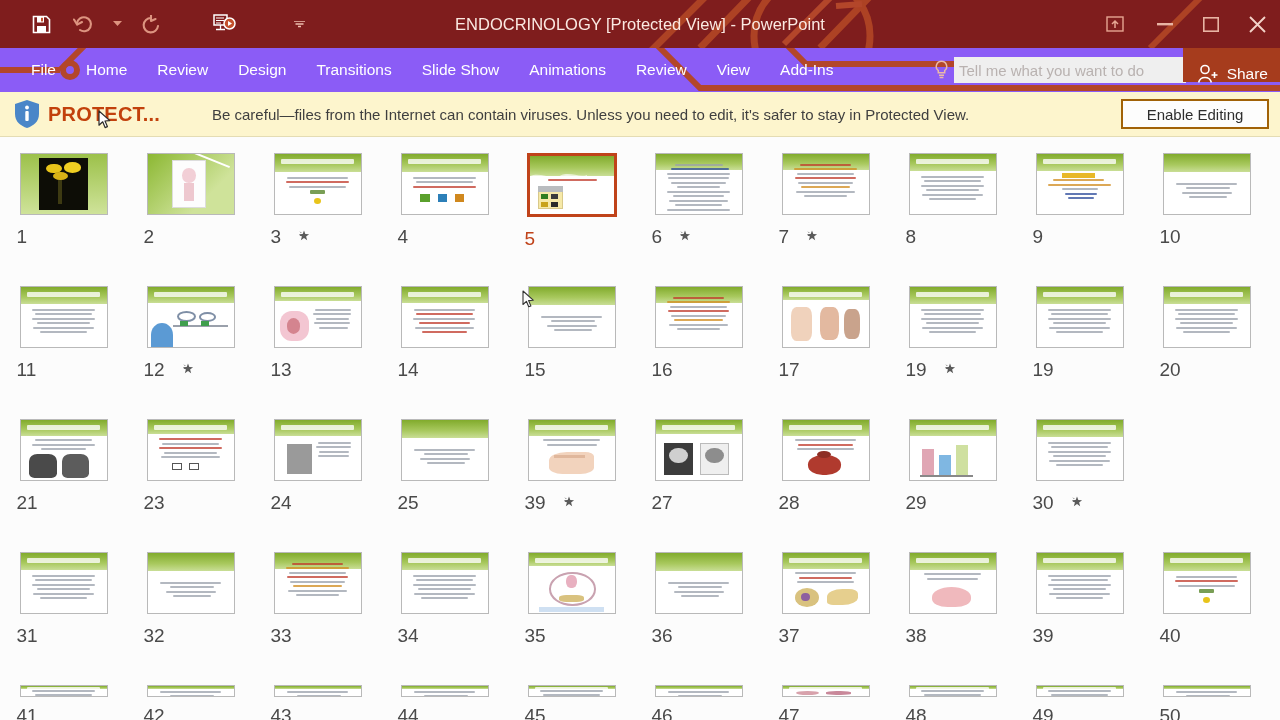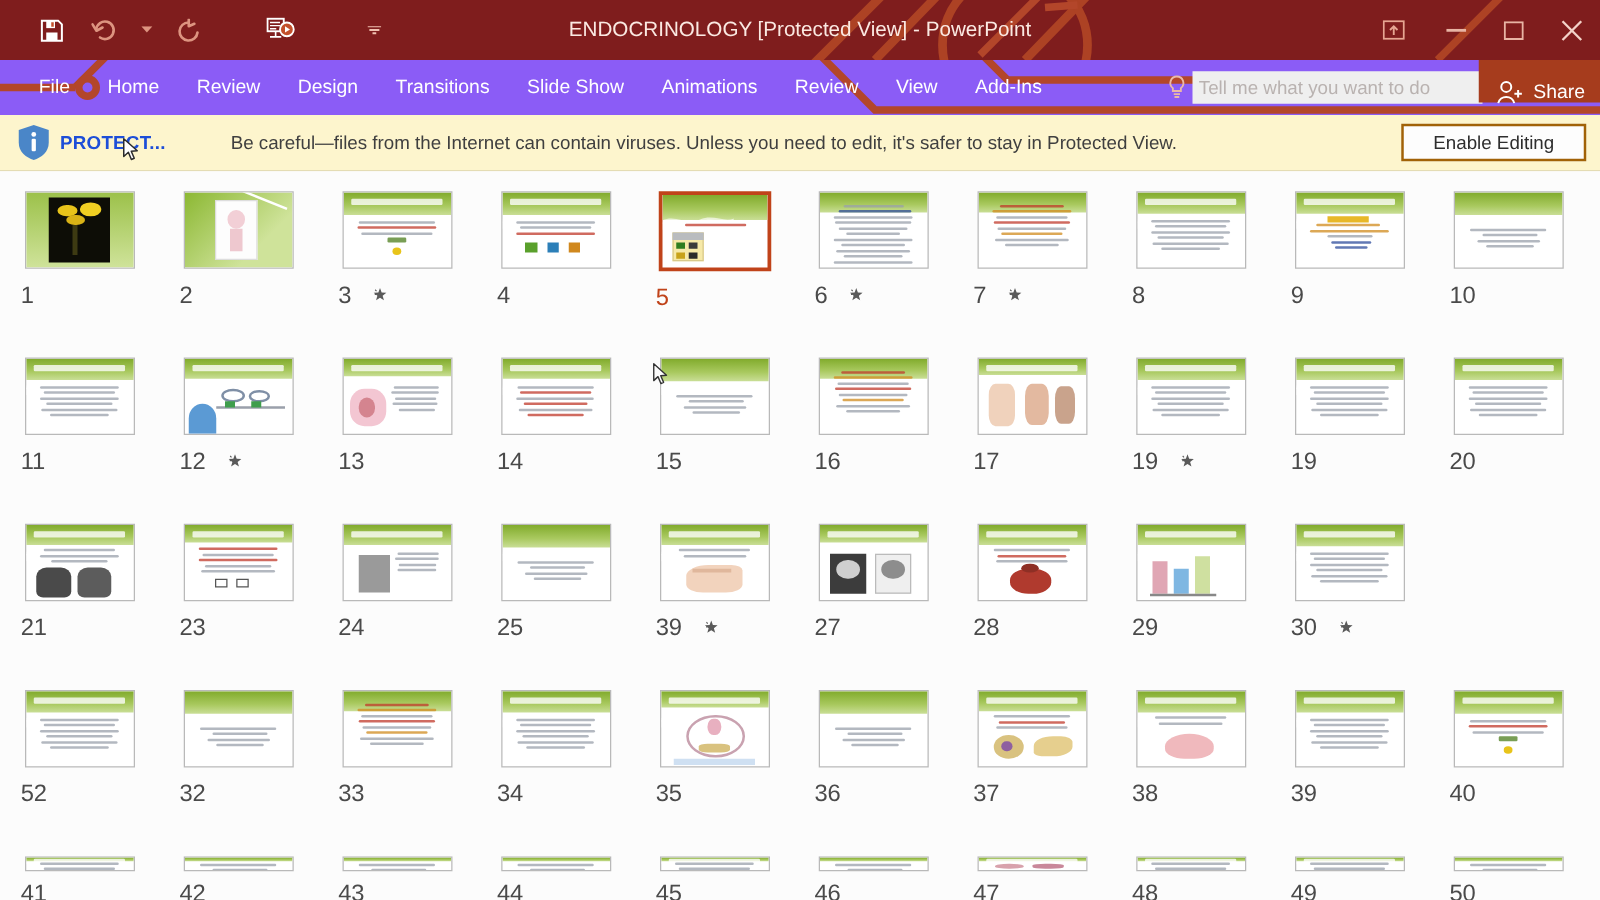--- a/index.html
+++ b/index.html
@@ -123,22 +123,22 @@
   .protbar {
     position: relative;
     height: 45px;
     background: #fdf5cd;
     border-bottom: 1px solid #e4dcb4;
     display: flex;
     align-items: center;
   }
   .prot-shield { margin-left: 10px; width: 34px; display:flex; align-items:center; justify-content:center;}
   .prot-label {
-    font-size: 15px;
-    color: #1d4ed8;
+    font-size: 20px;
+    color: #c2410c;
     font-weight: bold;
     margin-left: 4px;
     letter-spacing: .2px;
   }
   .prot-msg {
     margin-left: 52px;
     font-size: 15px;
     color: #3f3f3f;
     white-space: nowrap;
   }
@@ -1006,21 +1006,21 @@
           <div class="lines" style="top:36%">
             <div class="ln " style="width:86%;margin-left:7%;"></div>
             <div class="ln " style="width:80%;margin-left:10%;"></div>
             <div class="ln " style="width:88%;margin-left:6%;"></div>
             <div class="ln " style="width:74%;margin-left:13%;"></div>
             <div class="ln " style="width:84%;margin-left:8%;"></div>
             <div class="ln " style="width:66%;margin-left:17%;"></div>
           </div>
         </div>
         <div class="meta">
-          <span class="snum">52</span>
+          <span class="snum">31</span>
         </div>
       </div>
       <div class="scell">
         <div class="thumb">
           <div class="s-head" style="height:30%"></div>
           <svg class="s-wave" viewBox="0 0 100 22" preserveAspectRatio="none">
             <path d="M0 12 C18 3 34 19 52 11 C70 3 86 16 100 9 L100 22 L0 22z" fill="#ffffff"></path>
             <path d="M0 9 C18 1 34 16 52 8 C70 0 86 13 100 6 L100 11 C86 18 70 5 52 13 C34 21 18 6 0 14z" fill="#ffffff" opacity=".65"></path>
           </svg>
           <div class="lines" style="top:48%">

